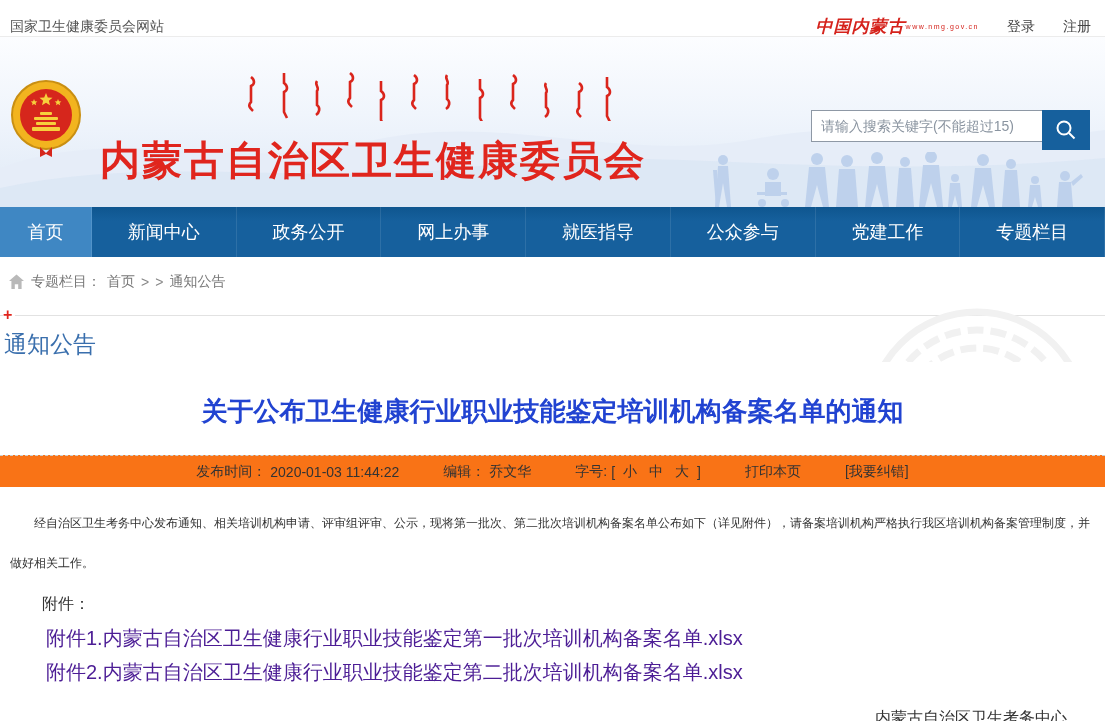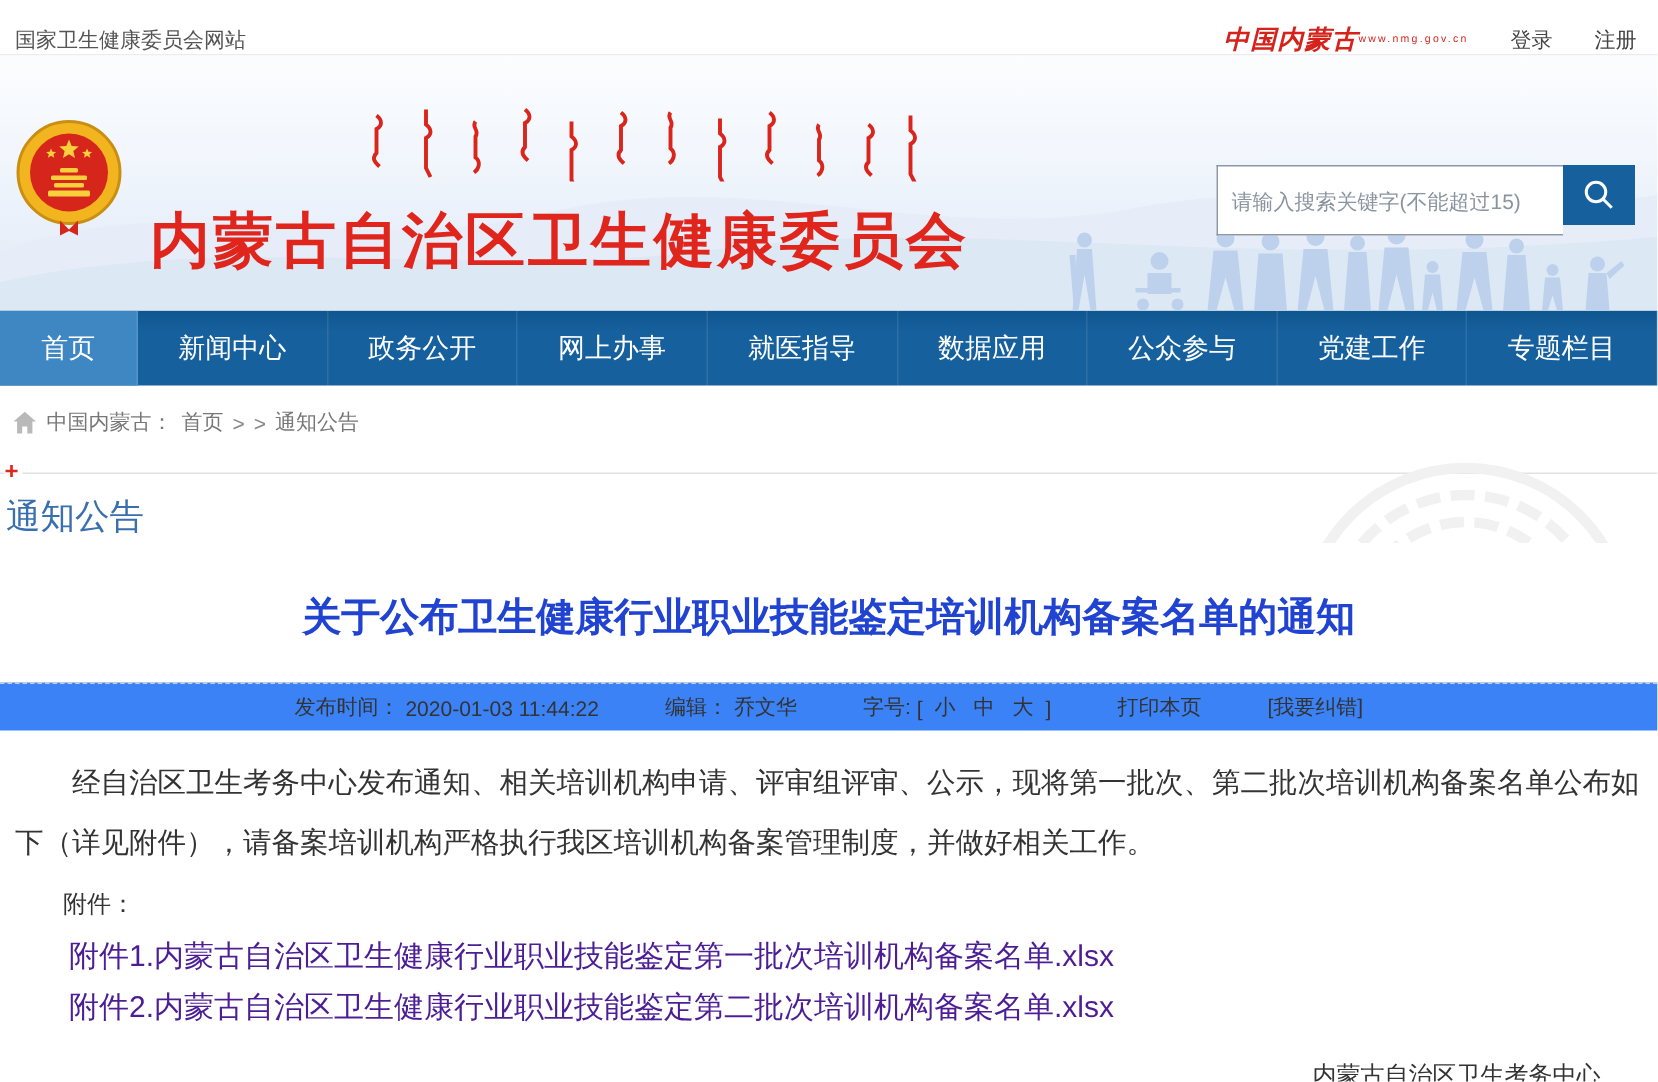--- a/index.html
+++ b/index.html
@@ -20,21 +20,21 @@
   
   .banner { position:relative; height:170px; overflow:hidden;
             background:linear-gradient(180deg,#fcfdff 0%,#f0f5fc 45%,#dfe9f6 100%); }
   .banner .mountains { position:absolute; left:0; bottom:0; }
   .emblem { position:absolute; left:10px; top:40px; }
   .mongolian-row { position:absolute; left:248px; top:34px; }
   .banner-title { position:absolute; left:100px; top:96px; font-size:40px; font-weight:bold;
                   color:#e0251d; letter-spacing:2px; white-space:nowrap; }
   .people { position:absolute; right:0; bottom:0; }
   .search-box { position:absolute; right:15px; top:73px; display:flex; }
-  .search-box input { width:231px; height:47px; border:1px solid #8e98a5; border-right:none;
+  .search-box input { width:231px; height:32px; border:1px solid #8e98a5; border-right:none;
                       padding:0 9px; font-size:14px; color:#333; outline:none;
                       font-family:"Liberation Sans","DejaVu Sans",sans-serif; }
   .search-box input::placeholder { color:#8a94a0; }
   .search-btn { width:48px; height:40px; background:#16609d; border:none; cursor:pointer;
                 display:flex; align-items:center; justify-content:center; }
 
   
   .mainnav { height:50px; background:linear-gradient(180deg,#0f568f 0%,#16609d 28%);
              display:flex; }
   .nav-item { flex:1; display:flex; align-items:center; justify-content:center;
@@ -52,28 +52,28 @@
   .section-divider { position:relative; height:14px; }
   .section-divider .line { position:absolute; top:8px; left:0; right:0; height:1px; background:#e2e2e2; }
   .section-divider .plus { position:absolute; top:0; left:3px; color:#e0251d; font-size:16px;
                            font-weight:bold; line-height:16px; background:#fff; padding-right:3px; }
   .ornament { position:absolute; right:10px; top:300px; pointer-events:none; }
   .section-title { padding-left:4px; margin-top:8px; font-size:23px; color:#3a6fad; }
 
   
   .article-title { margin-top:34px; text-align:center; font-size:26px; font-weight:bold;
                    color:#2143d1; font-family:Liberation Serif, serif; }
-  .meta-bar { margin-top:26px; height:32px; background:#3b82f6; border-top:1px dashed #cfcfcf;
+  .meta-bar { margin-top:26px; height:32px; background:#f97316; border-top:1px dashed #cfcfcf;
               display:flex; align-items:center; justify-content:center; gap:44px;
               font-size:14px; color:#333; }
   .meta-group { display:flex; align-items:center; gap:4px; white-space:nowrap; }
   .fontsize-opt { cursor:pointer; padding:0 4px; }
   .meta-action { cursor:pointer; }
 
-  .article-body { padding:0 10px; margin-top:16px; font-size:19px; line-height:40px;
+  .article-body { padding:0 10px; margin-top:16px; font-size:12px; line-height:40px;
                   text-indent:2em; color:#333; }
   .attach-label { padding:0 10px; margin-top:4px; font-size:16px; line-height:34px; text-indent:2em; }
   .attach-link  { padding:0 6px; font-size:20px; line-height:34px; text-indent:2em;
                   color:#4c1d95; cursor:pointer; }
   .signature-org  { margin-top:14px; text-align:right; padding-right:38px; font-size:16px; line-height:30px; }
 </style>
 </head>
 <body>
 
 <div class="topbar">
@@ -175,31 +175,30 @@
     </button>
   </div>
 </div>
 
 <div class="mainnav">
   <div class="nav-item active">首页</div>
   <div class="nav-item">新闻中心</div>
   <div class="nav-item">政务公开</div>
   <div class="nav-item">网上办事</div>
   <div class="nav-item">就医指导</div>
-  <div class="nav-item">数据应用</div>
   <div class="nav-item">公众参与</div>
   <div class="nav-item">党建工作</div>
   <div class="nav-item">专题栏目</div>
 </div>
 
 <div class="breadcrumb">
   <svg width="17" height="16" viewBox="0 0 17 16">
     <path d="M8.5 0.5 L16 7 H13.6 V15 H10.2 V10.3 H6.8 V15 H3.4 V7 H1 Z" fill="#b9b9b9"></path>
   </svg>
-  <span>中国内蒙古：</span>
+  <span>专题栏目：</span>
   <span class="crumb">首页</span>
   <span class="sep">&gt;</span>
   <span class="sep">&gt;</span>
   <span class="crumb">通知公告</span>
 </div>
 
 <div class="section-divider">
   <div class="line"></div>
   <span class="plus">+</span>
 </div>

